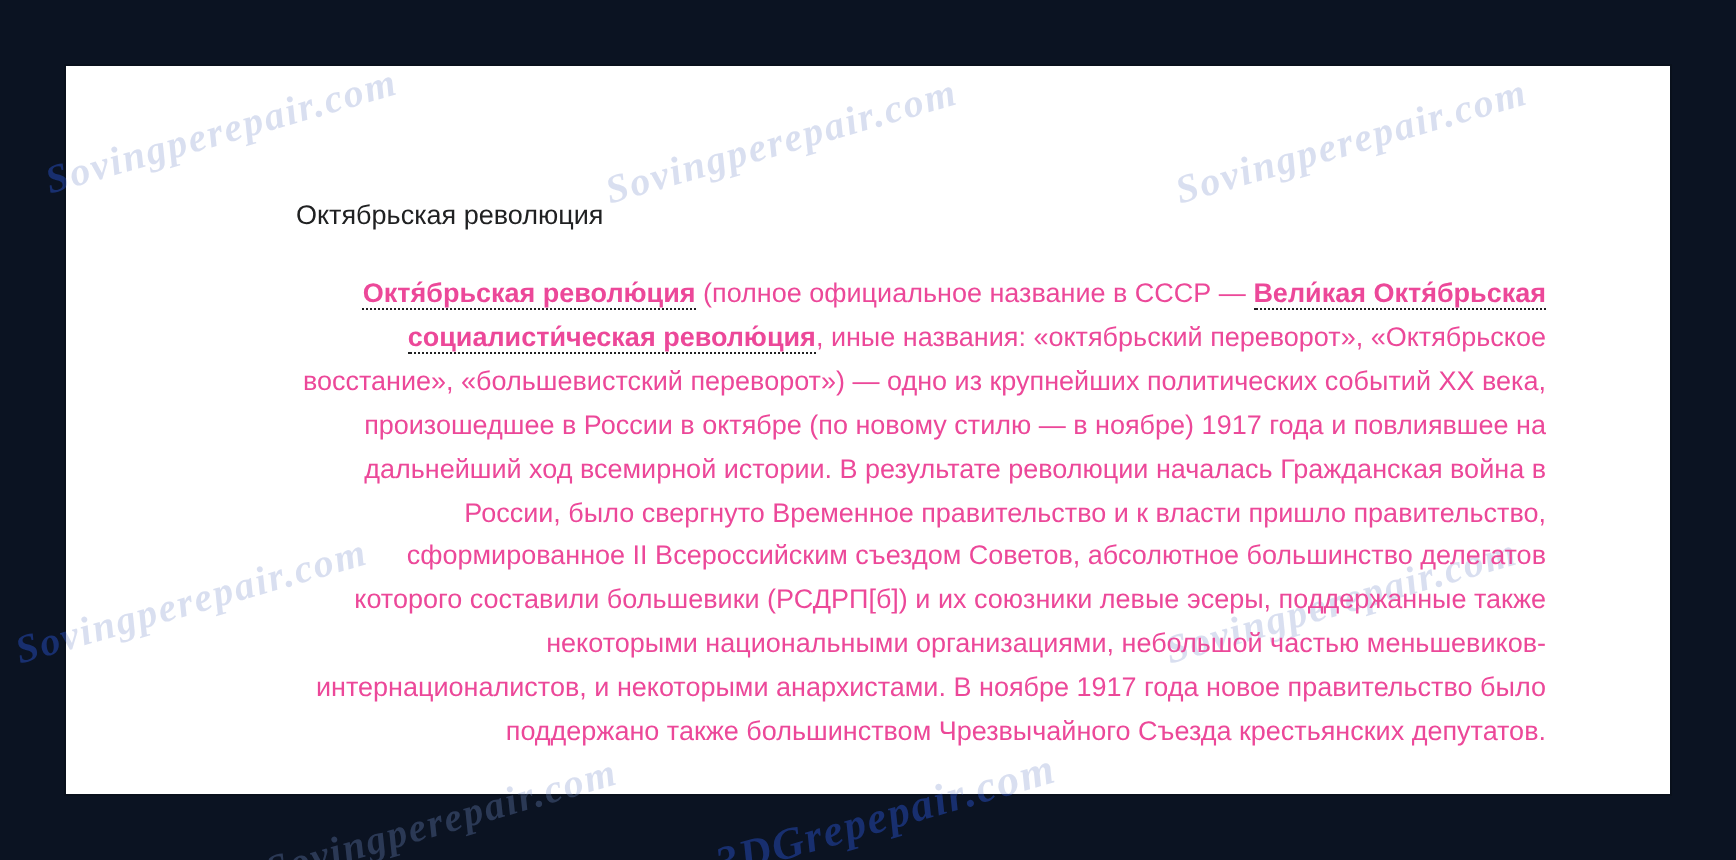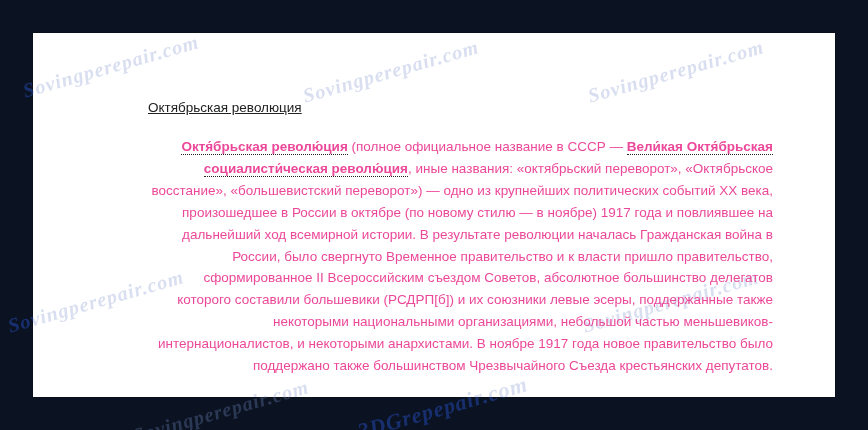--- a/index.html
+++ b/index.html
@@ -60,21 +60,20 @@
     padding: 65px 62px 0 115px;
     box-sizing: border-box;
   }
 
   #article-title {
     font-size: 13.5px;
     color: #202122;
     line-height: 1.5;
     margin: 0 0 18px 0;
     font-weight: normal;
-    text-decoration: underline;
   }
 
   #article-body {
     font-size: 13.5px;
     color: #ec4899;
     line-height: 1.62;
     margin: 0;
     text-align: right;
   }
 

